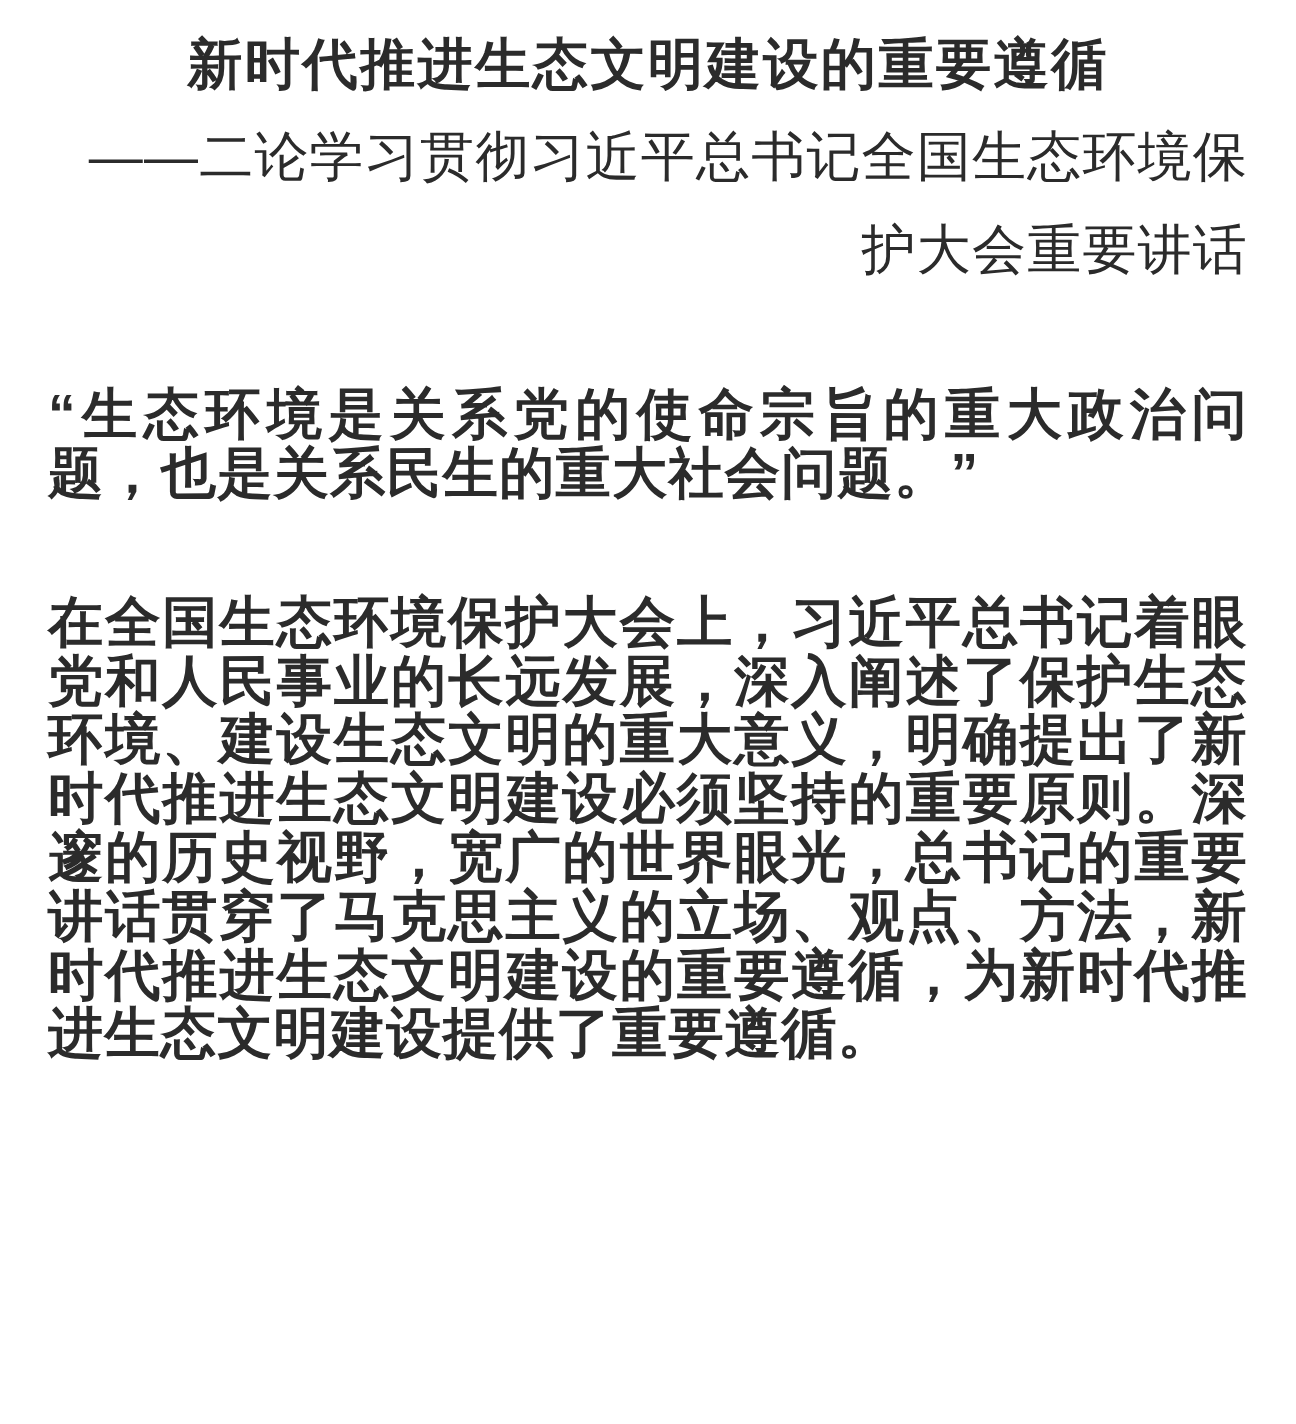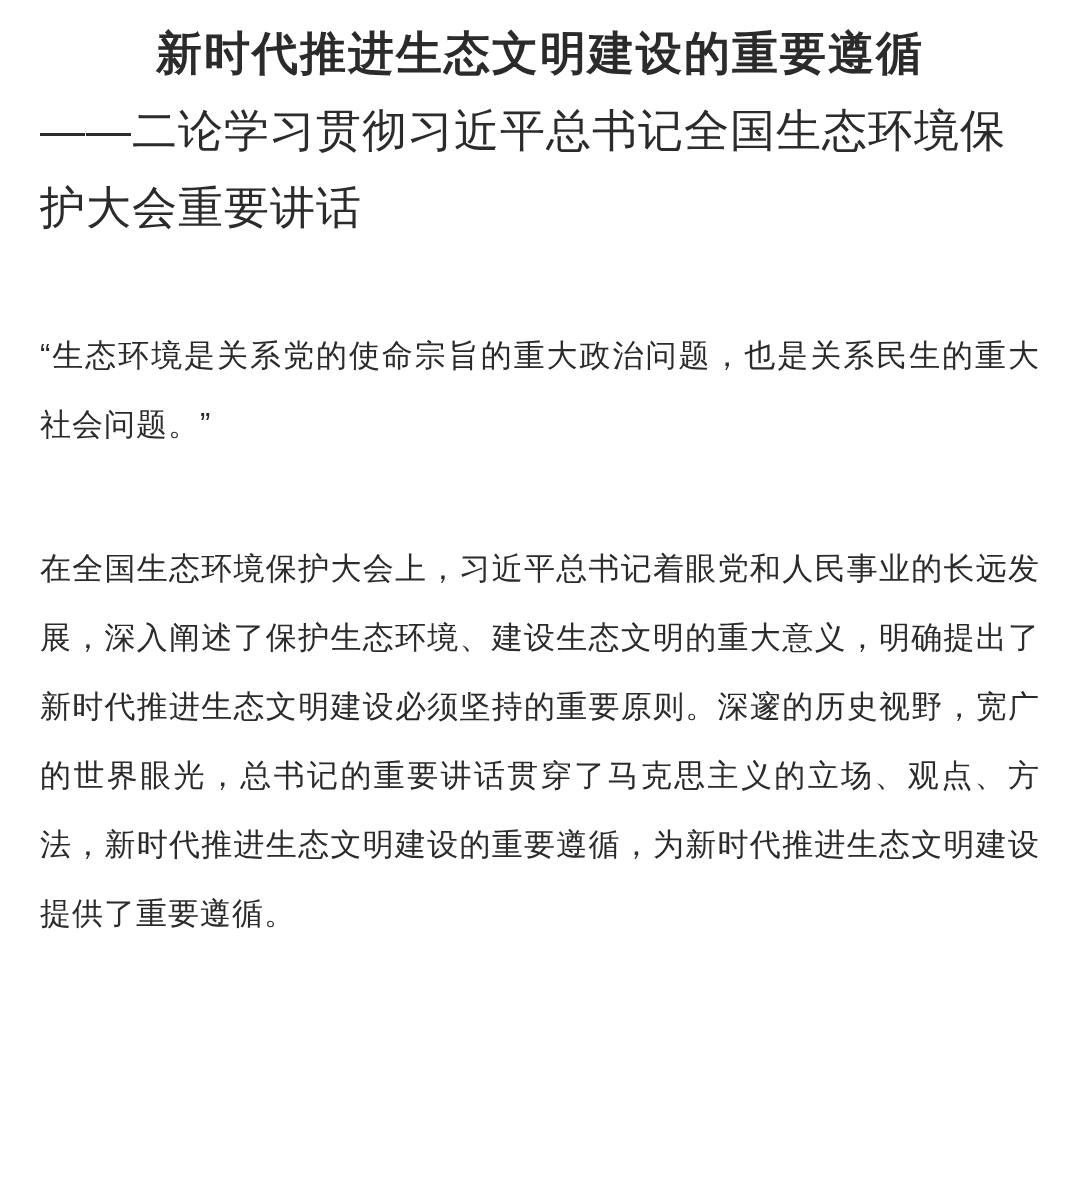--- a/index.html
+++ b/index.html
@@ -25,28 +25,28 @@
       letter-spacing: 2px;
       line-height: 77px;
       text-align: center;
     }
     .subtitle {
       margin: 0;
       font-size: 45px;
       font-weight: 400;
       letter-spacing: 1px;
       line-height: 77px;
-      text-align: left;
+      text-align: right;
     }
     .para {
       margin: 75px 0 0 0;
-      font-size: 31px;
-      font-weight: 400;
+      font-size: 46px;
+      font-weight: 700;
       letter-spacing: 1px;
-      line-height: 69px;
+      line-height: 49px;
       text-align: justify;
       text-align-last: left;
       word-break: break-all;
     }
   </style>
 </head>
 <body style="background: rgb(255, 255, 255); color: rgb(43, 43, 43);">
 
 <div class="article">
   <h1 class="title">新时代推进生态文明建设的重要遵循</h1>

